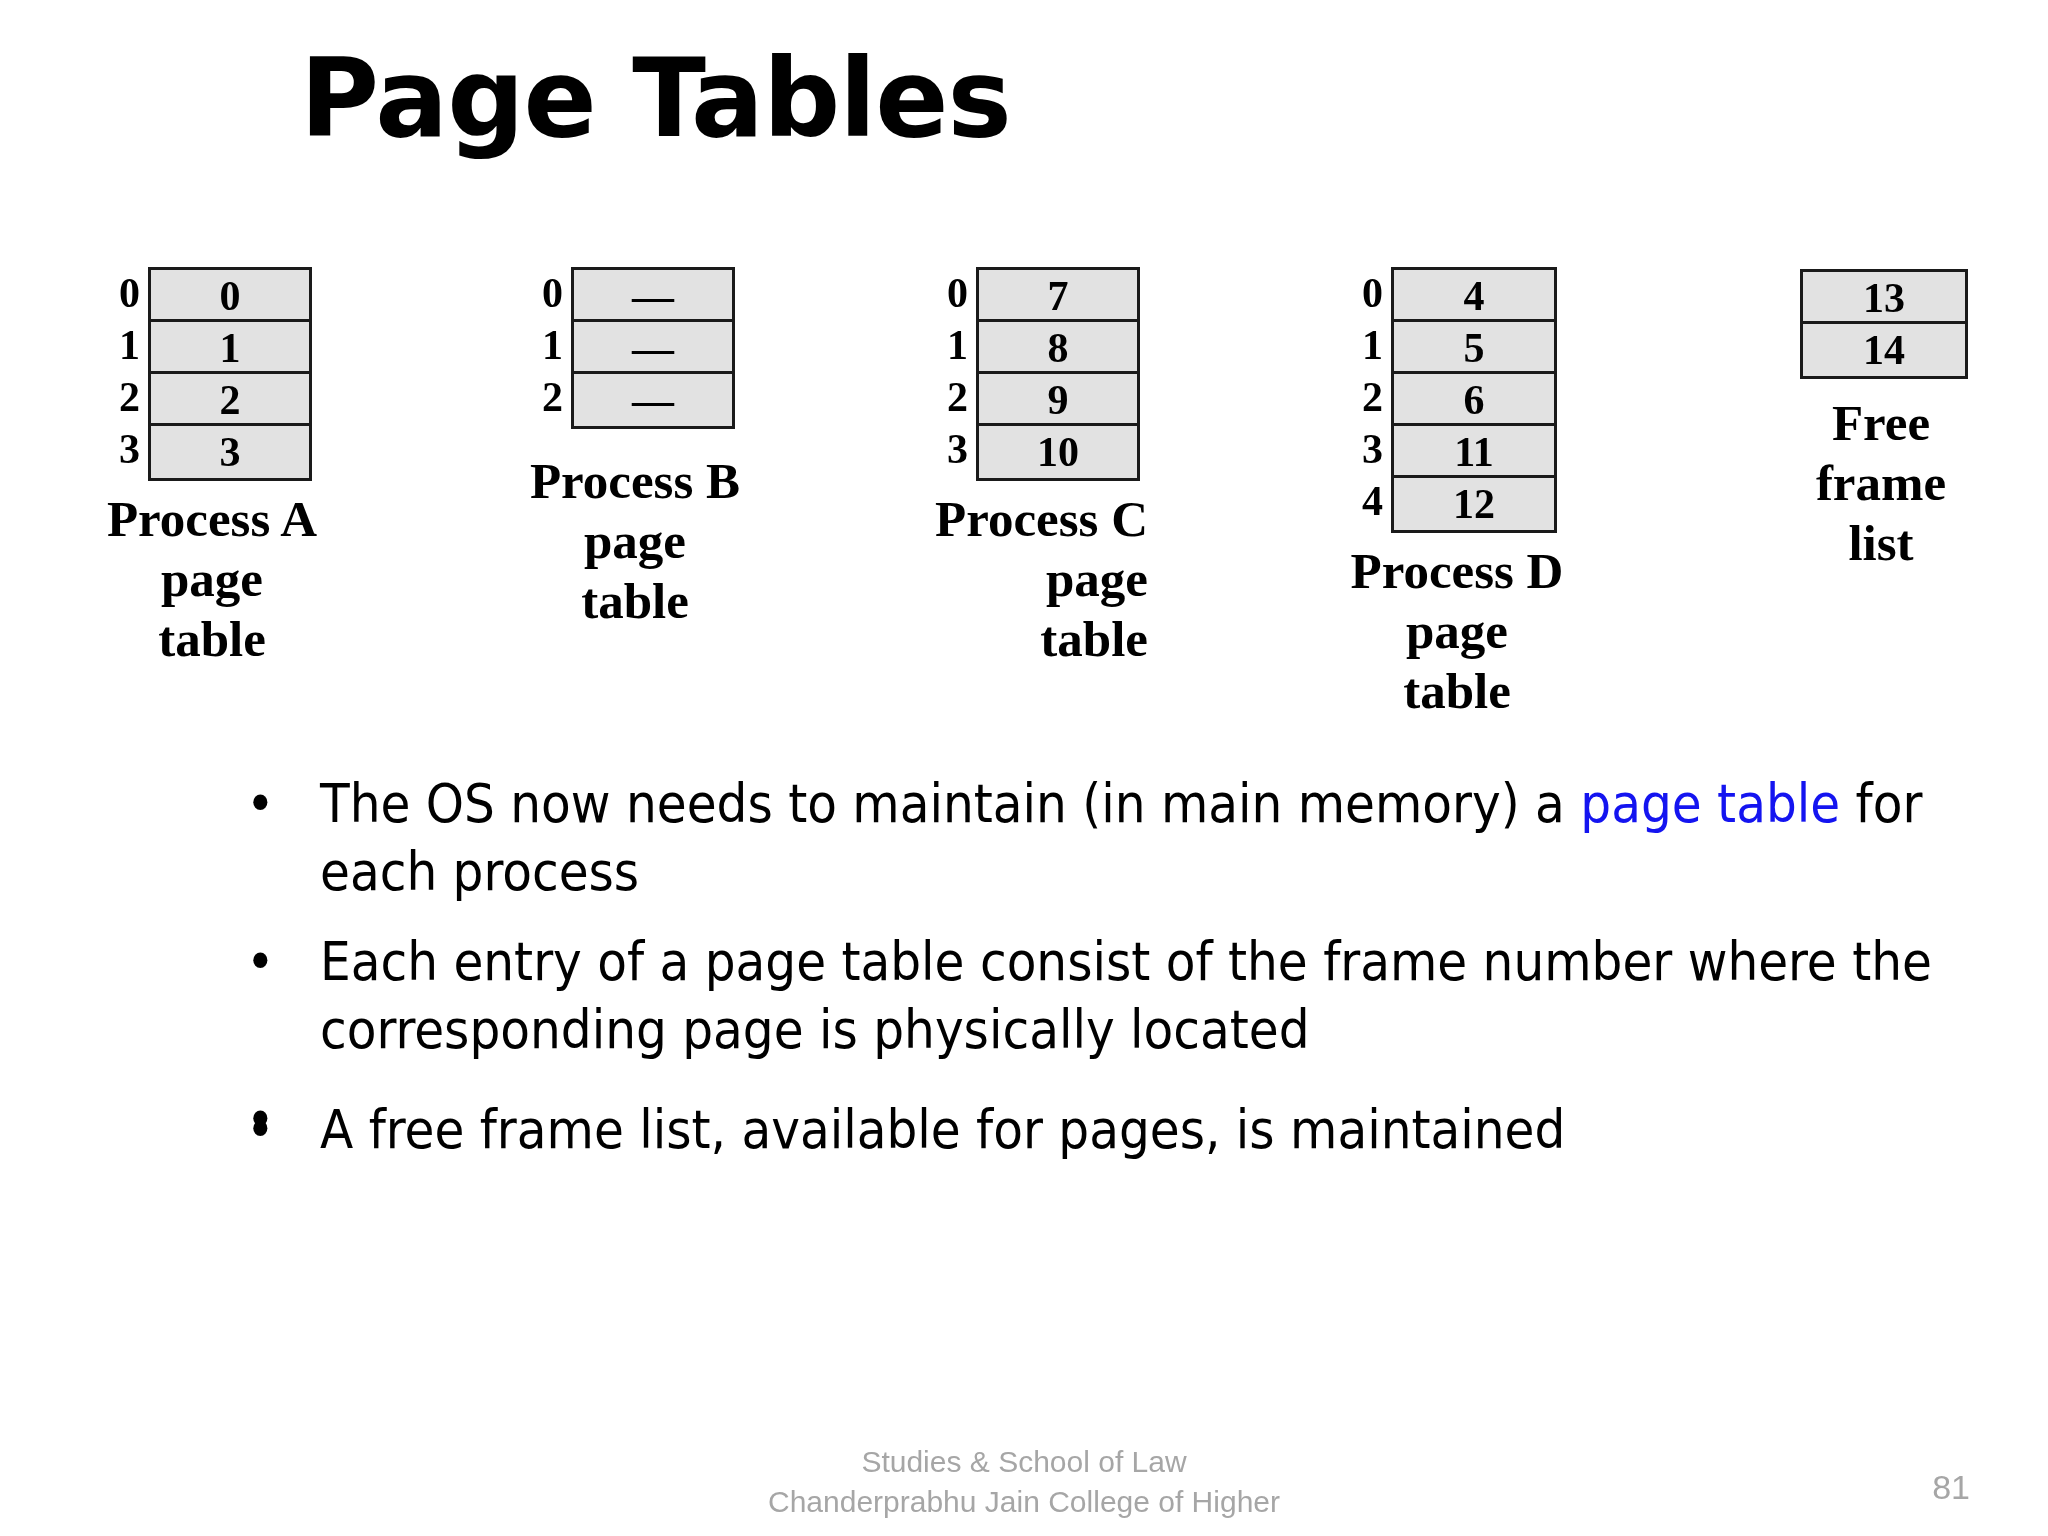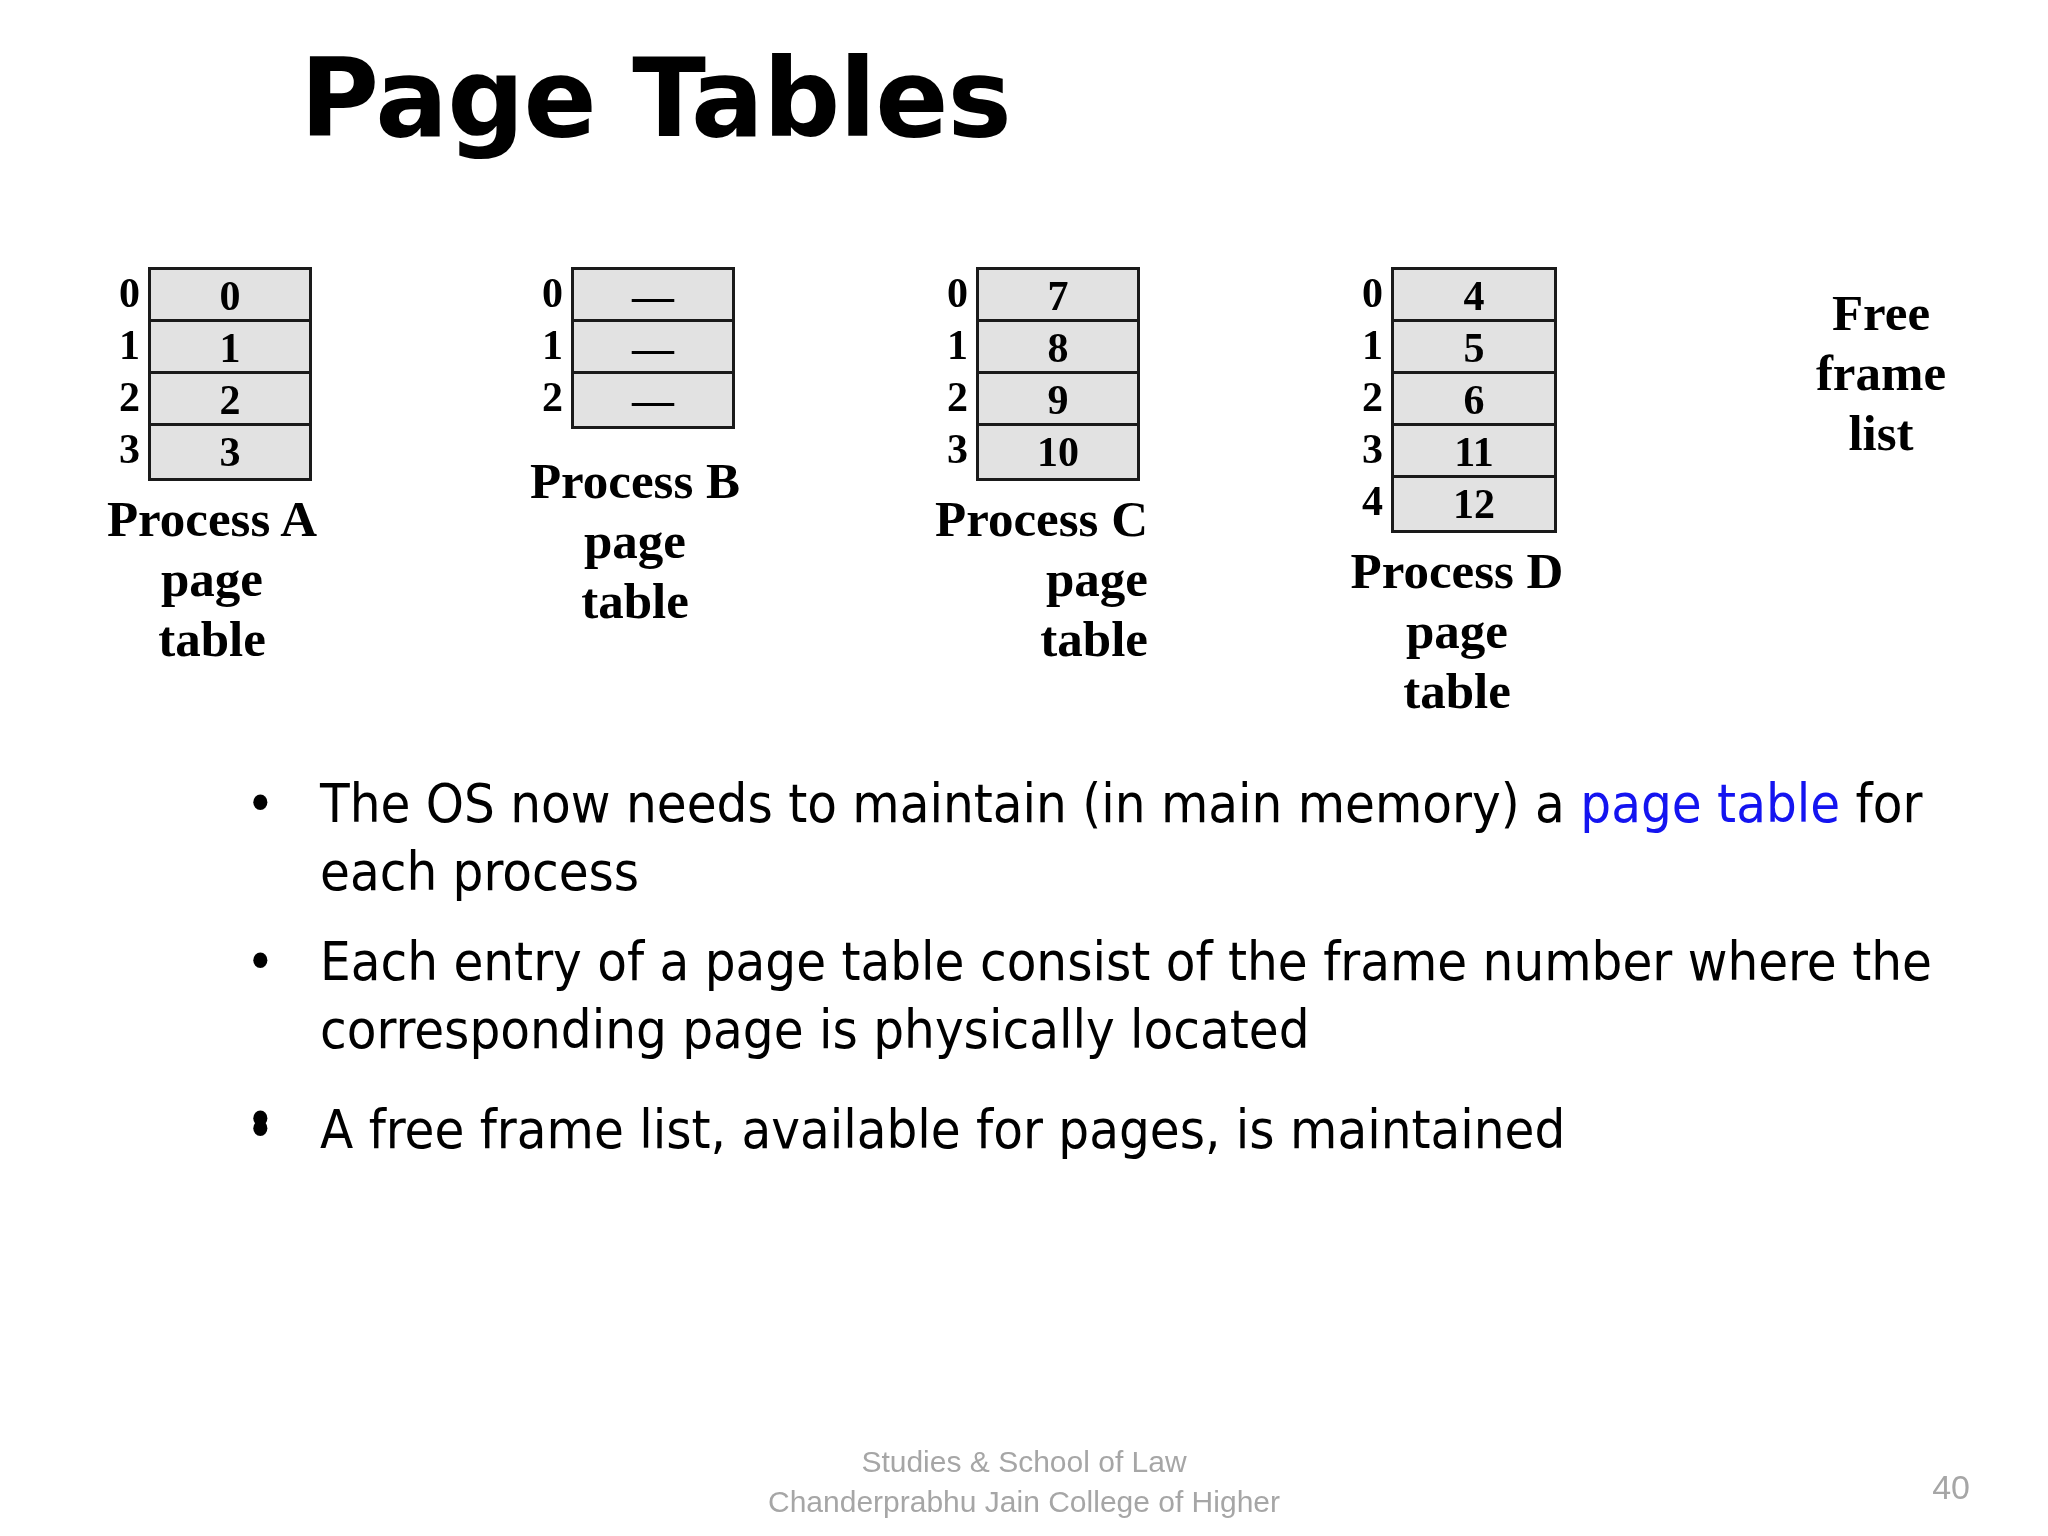--- a/index.html
+++ b/index.html
@@ -228,32 +228,39 @@
           <div class="pt-cell">12</div>
         </div>
     </div>
     <div class="pt-caption">
         <div>Process D</div>
         <div>page table</div>
       </div>
   </div>
 
   <div class="pt-group" id="group-free">
+    <div class="pt-body">
+
+      <div class="pt-table">
+          <div class="pt-cell">13</div>
+          <div class="pt-cell">14</div>
+        </div>
+    </div>
     <div class="pt-caption">
         <div>Free frame</div>
         <div>list</div>
       </div>
   </div>
 
 </div>
 
 <div id="bullets">
   <div class="bullet" id="bullet-1"><span class="dot">•</span><span>The OS now needs to maintain (in main memory) a </span><span class="hl">page table</span><span> for each process</span></div>
   <div class="bullet" id="bullet-2"><span class="dot">•</span><span>Each entry of a page table consist of the frame number where the corresponding page is physically located</span></div>
   <div class="bullet" id="bullet-3"><span class="dot">•</span></div>
   <div class="bullet" id="bullet-4"><span class="dot">•</span><span>A free frame list, available for pages, is maintained</span></div>
 </div>
 
 <div id="footer-org">
   <span>Studies &amp; School of Law</span>
   <span>Chanderprabhu Jain College of Higher</span>
 </div>
-<div id="page-number">40</div>
+<div id="page-number">81</div>
 
 </body></html>

